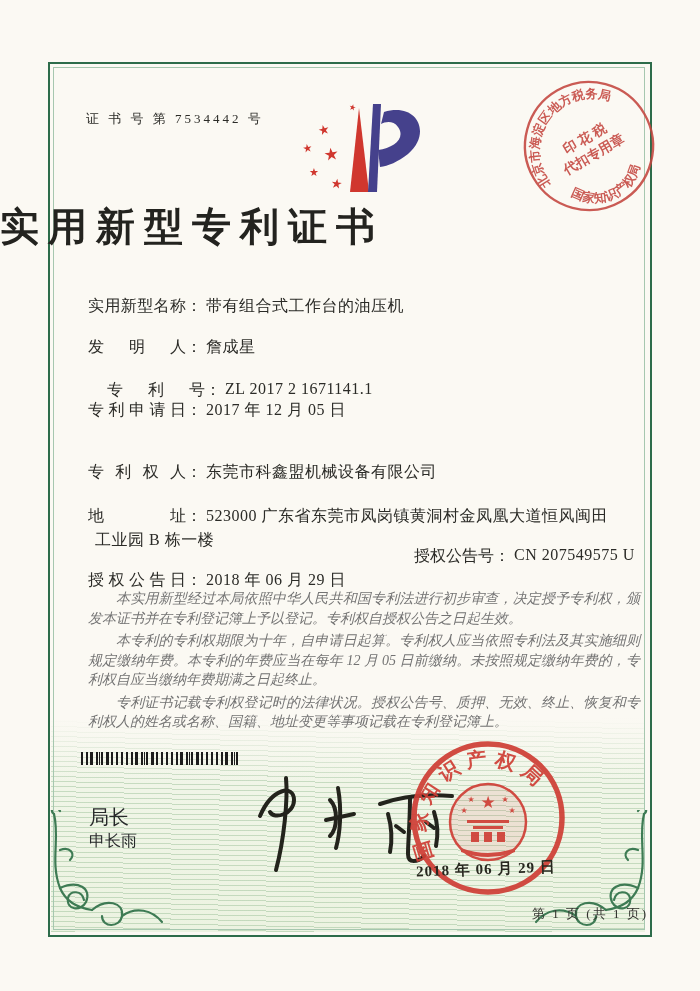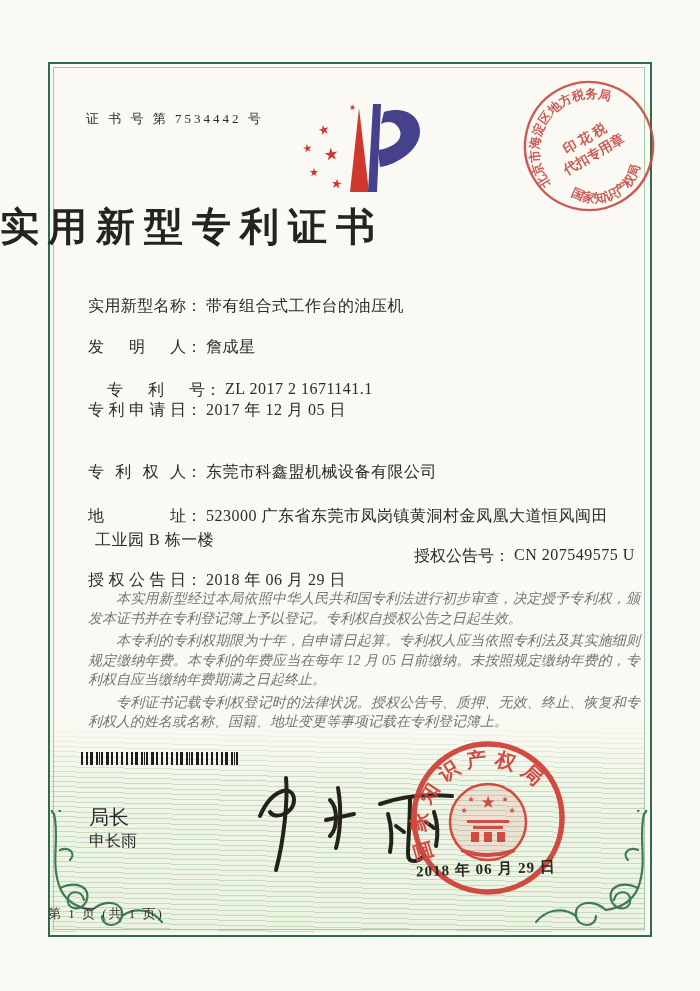--- a/index.html
+++ b/index.html
@@ -44,21 +44,21 @@
       repeating-linear-gradient(90deg,#1c1c1c 0 2px,transparent 2px 5px),
       repeating-linear-gradient(90deg,#1c1c1c 0 1px,transparent 1px 9px);}
   .director-label{position:absolute;left:89px;top:804px;font-size:20px;z-index:5;
     font-family:"Liberation Sans","DejaVu Sans",sans-serif;color:#27292b;}
   .director-name{position:absolute;left:89px;top:831px;font-size:16px;z-index:5;
     font-family:"Liberation Sans","DejaVu Sans",sans-serif;color:#27292b;}
   .signature{position:absolute;left:242px;top:770px;z-index:6;}
   .seal{position:absolute;left:401px;top:736px;z-index:6;opacity:.93;}
   .seal-date{position:absolute;left:398px;top:860px;width:176px;text-align:center;z-index:7;
     font-size:15px;font-weight:bold;letter-spacing:1px;color:#27271f;transform:rotate(-2deg);}
-  .footer{position:absolute;left:48px;top:905px;width:600px;text-align:left;
+  .footer{position:absolute;left:48px;top:905px;width:600px;text-align:right;
     font-size:13px;letter-spacing:2px;z-index:5;color:#33332f;}
 </style>
 </head>
 <body>
 
 <div class="page">
 
   <div class="frame-outer"></div>
   <div class="frame-inner"></div>
   <div class="guilloche"></div>

